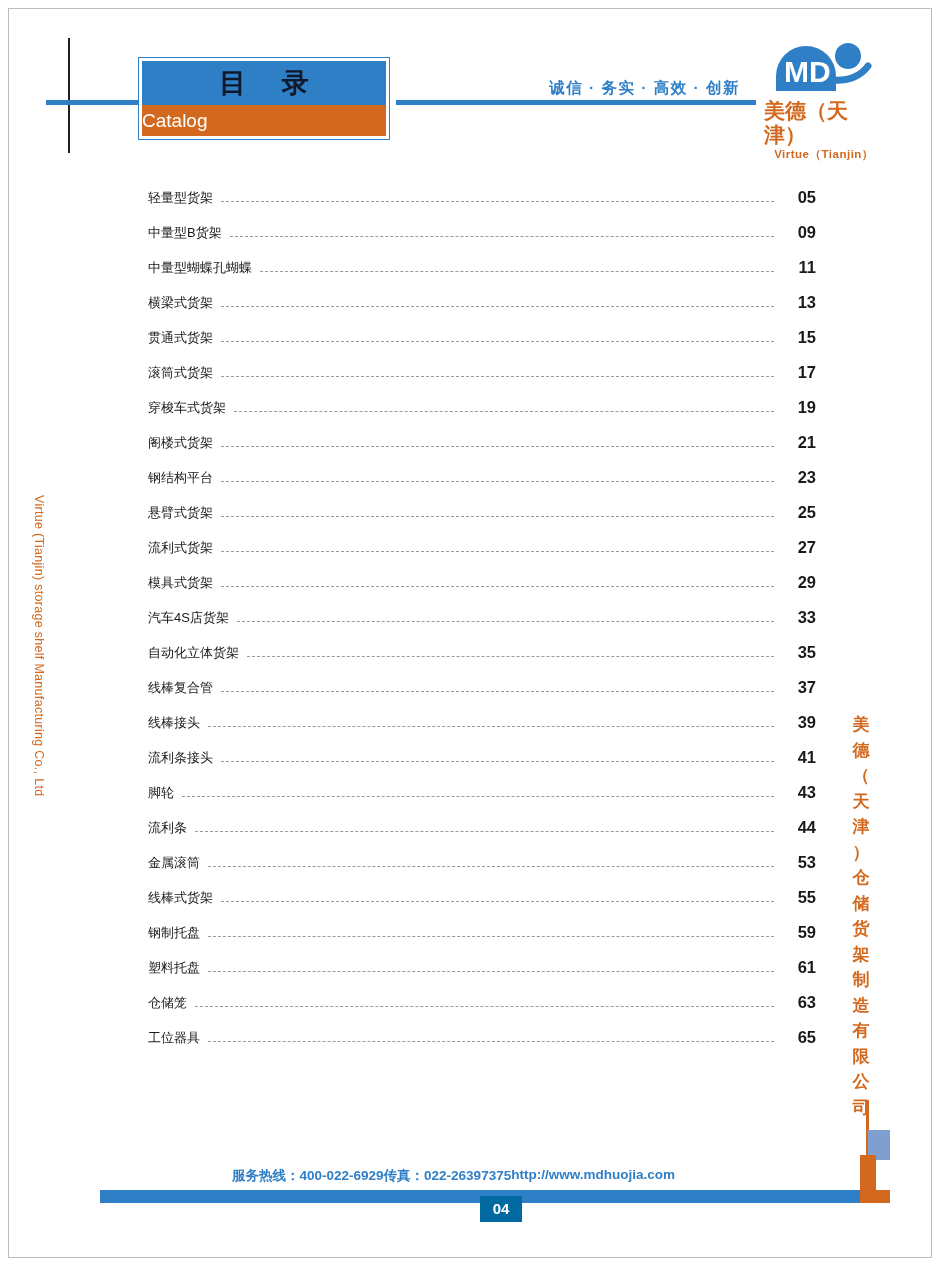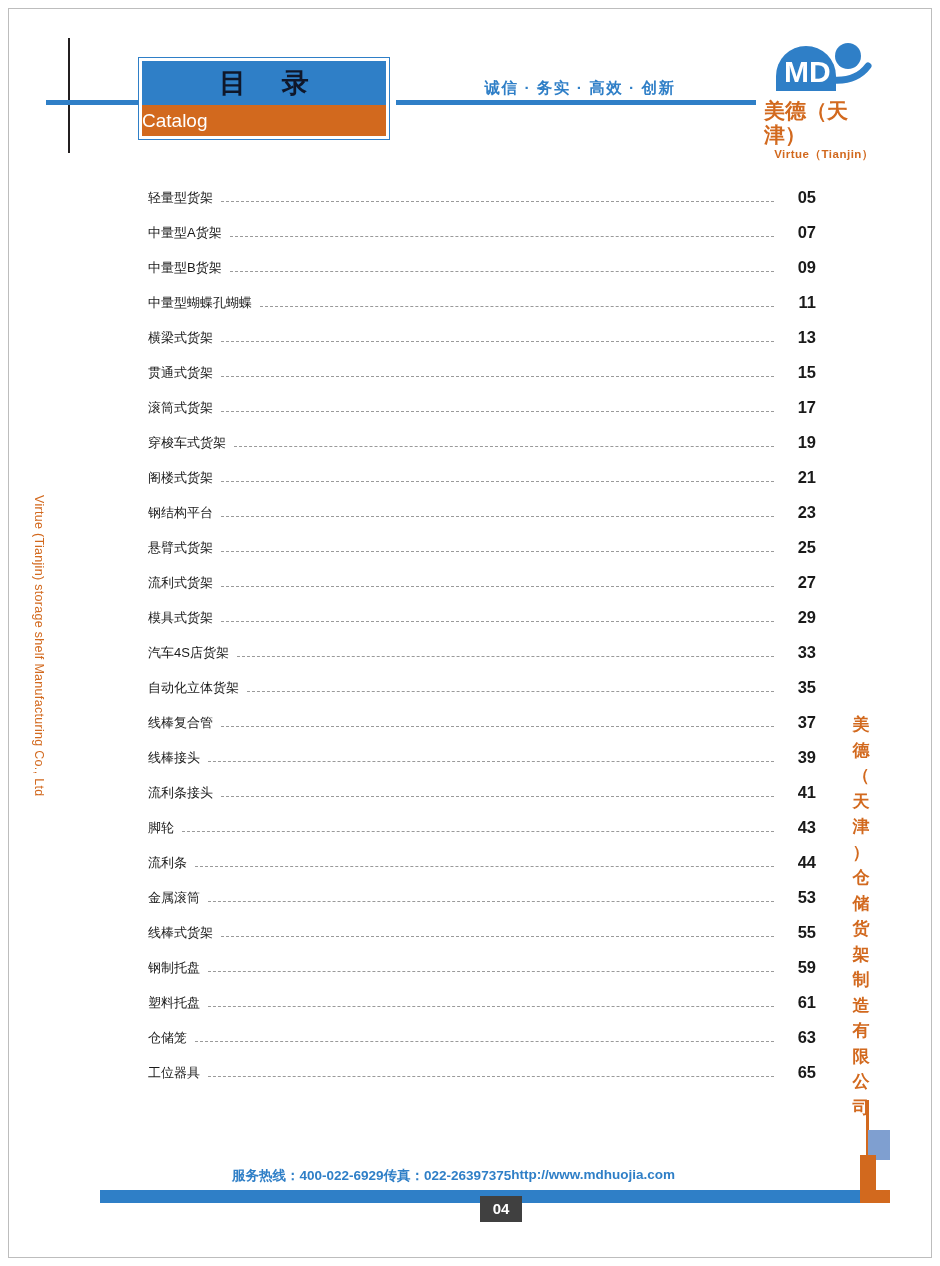--- a/index.html
+++ b/index.html
@@ -91,21 +91,21 @@
     background: #d2691e;
     color: #ffffff;
     font-size: 19px;
     line-height: 31px;
   }
   .slogan {
     position: absolute;
     left: 420px;
     top: 78px;
     width: 320px;
-    text-align: center;
+    text-align: right;
     color: #2f7fc7;
     font-size: 15.5px;
     letter-spacing: 1.5px;
     font-weight: bold;
   }
 
   
   .logo {
     position: absolute;
     left: 764px;
@@ -250,21 +250,21 @@
     width: 3px;
     height: 60px;
     background: #d2691e;
   }
   .page-num {
     position: absolute;
     left: 480px;
     top: 1196px;
     width: 42px;
     height: 26px;
-    background: #404040;
+    background: #0369a1;
     color: #ffffff;
     font-size: 15px;
     font-weight: bold;
     text-align: center;
     line-height: 26px;
   }
 </style>
 </head>
 <body>
 
@@ -318,25 +318,20 @@
     <span>司</span>
   </div>
 
   <div class="toc">
     <div class="toc-row">
       <span class="toc-title">轻量型货架</span>
       <span class="toc-dots"></span>
       <span class="toc-page">05</span>
     </div>
     <div class="toc-row">
-      <span class="toc-title">中量型A货架</span>
-      <span class="toc-dots"></span>
-      <span class="toc-page">07</span>
-    </div>
-    <div class="toc-row">
       <span class="toc-title">中量型B货架</span>
       <span class="toc-dots"></span>
       <span class="toc-page">09</span>
     </div>
     <div class="toc-row">
       <span class="toc-title">中量型蝴蝶孔蝴蝶</span>
       <span class="toc-dots"></span>
       <span class="toc-page">11</span>
     </div>
     <div class="toc-row">

